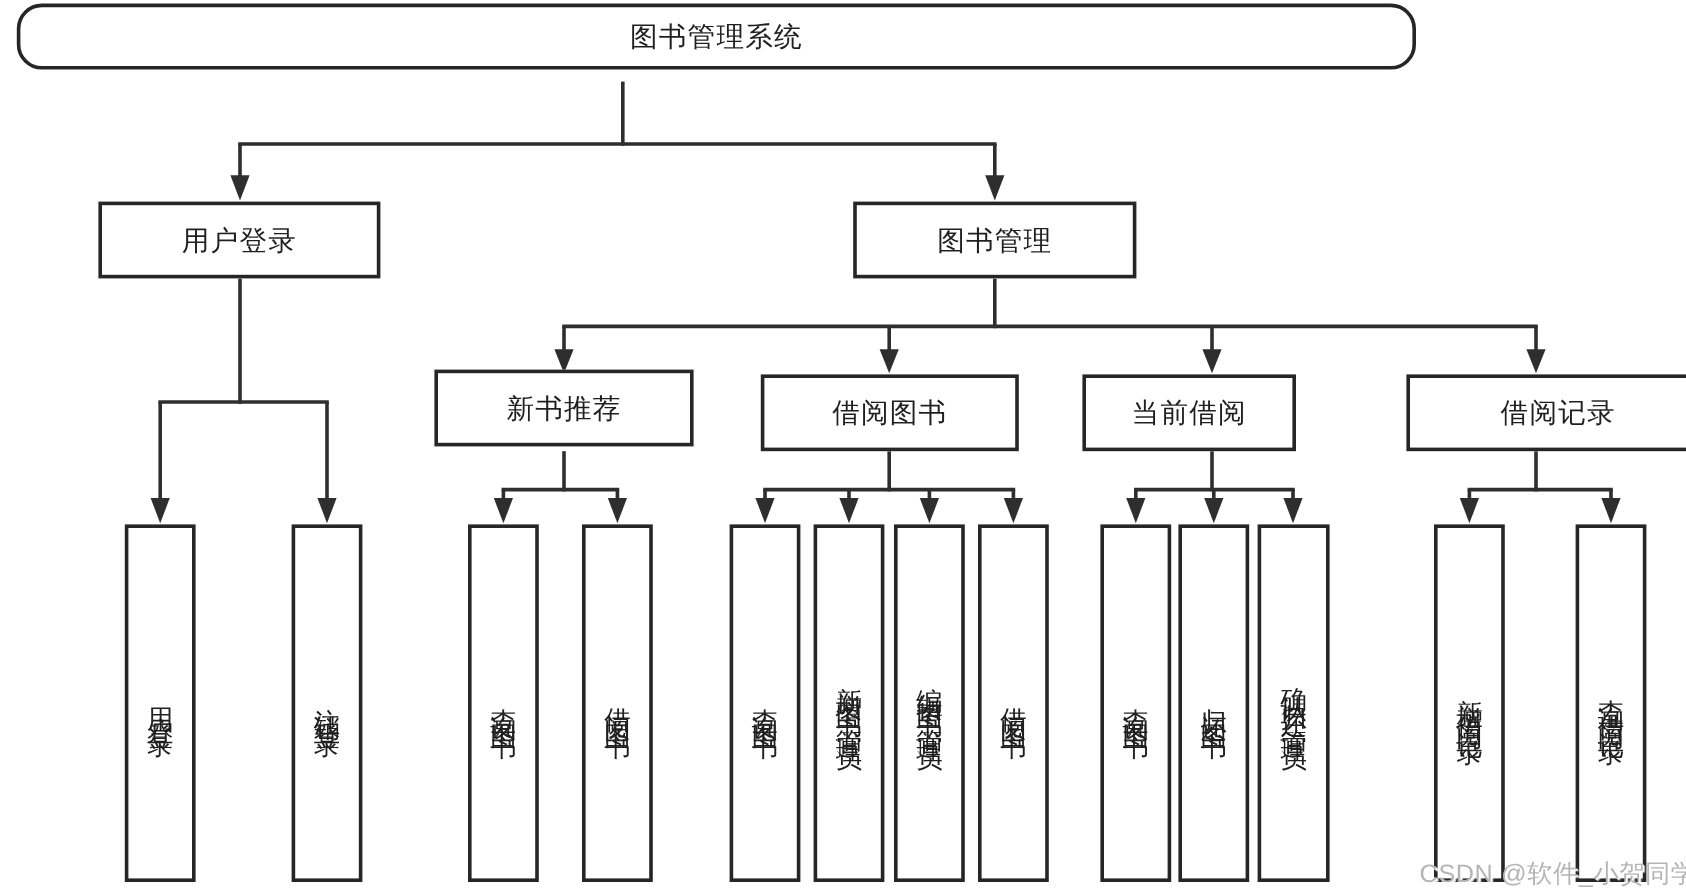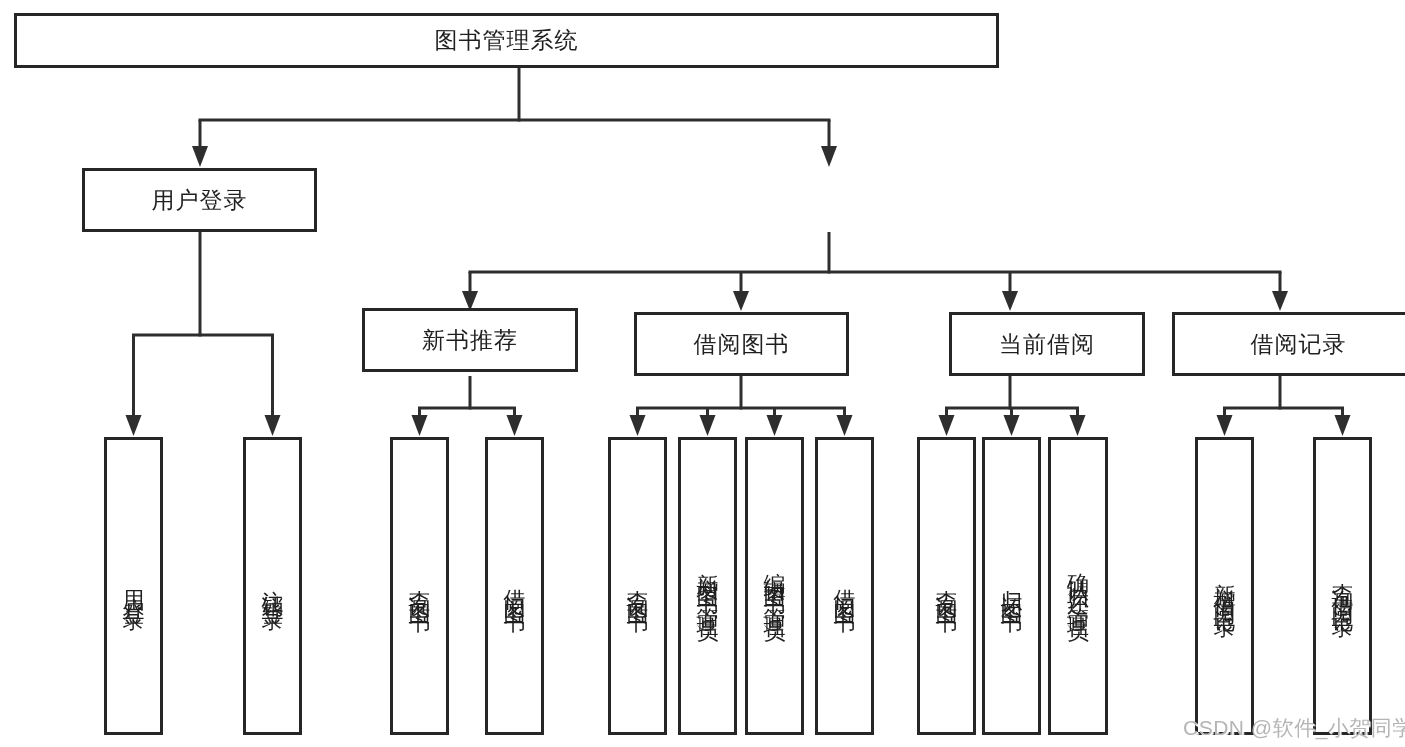--- a/index.html
+++ b/index.html
@@ -102,27 +102,28 @@
     <g>
       <path d="M1280 376 V409.5"></path>
       <path d="M1223 408 H1344"></path>
       <path d="M1224.5 408 V420"></path>
       <path d="M1342.5 408 V420"></path>
       <path class="ah" d="M1216.5 415 L1232.5 415 L1224.5 436 Z"></path>
       <path class="ah" d="M1334.5 415 L1350.5 415 L1342.5 436 Z"></path>
     </g>
   </svg>
 
-  <div class="node h" style="left:14px; top:13px; width:985px; height:55px;">图书管理系统</div>
+  <div class="node h" style="left:14px; top:3px; width:1166px; height:55px;border-radius:21px;">图书管理系统</div>
 
   <div class="node h" style="left:82px; top:168px; width:235px; height:64px;">用户登录</div>
+  <div class="node h" style="left:711px; top:168px; width:236px; height:64px;">图书管理</div>
 
   <div class="node h" style="left:362px; top:308px; width:216px; height:64px;">新书推荐</div>
   <div class="node h" style="left:634px; top:312px; width:215px; height:64px;">借阅图书</div>
-  <div class="node h" style="left:902px; top:312px; width:196px; height:64px;margin-left:47px;">当前借阅</div>
+  <div class="node h" style="left:902px; top:312px; width:178px; height:64px;">当前借阅</div>
   <div class="node h" style="left:1172px; top:312px; width:253px; height:64px;">借阅记录</div>
 
   <div class="node v" style="left:104px; top:437px; width:59px; height:298px;">用户登录</div>
   <div class="node v" style="left:243px; top:437px; width:59px; height:298px;">注销登录</div>
 
   <div class="node v" style="left:390px; top:437px; width:59px; height:298px;">查询图书</div>
   <div class="node v" style="left:485px; top:437px; width:59px; height:298px;">借阅图书</div>
 
   <div class="node v" style="left:608px; top:437px; width:59px; height:298px;">查询图书</div>
   <div class="node v" style="left:678px; top:437px; width:59px; height:298px;">新增图书（管理员）</div>

